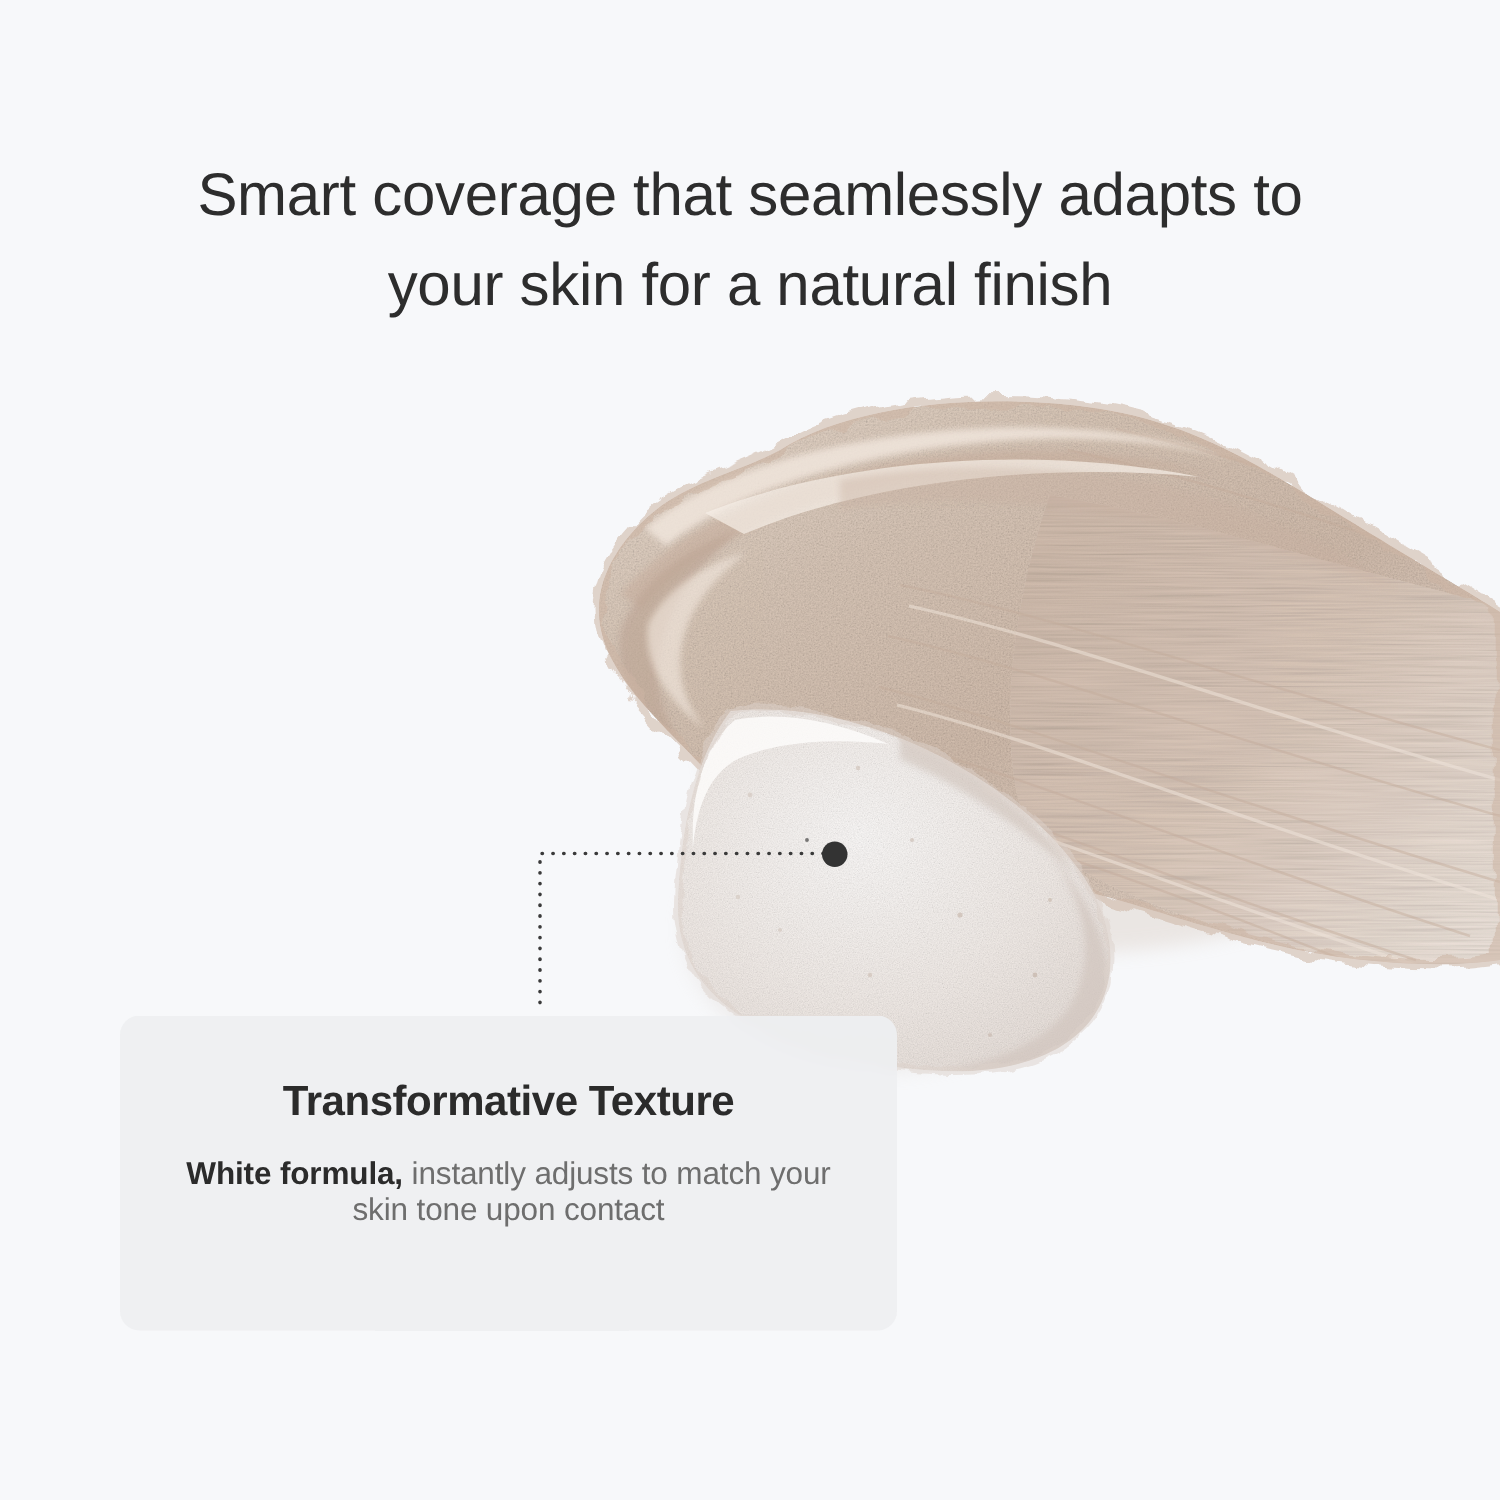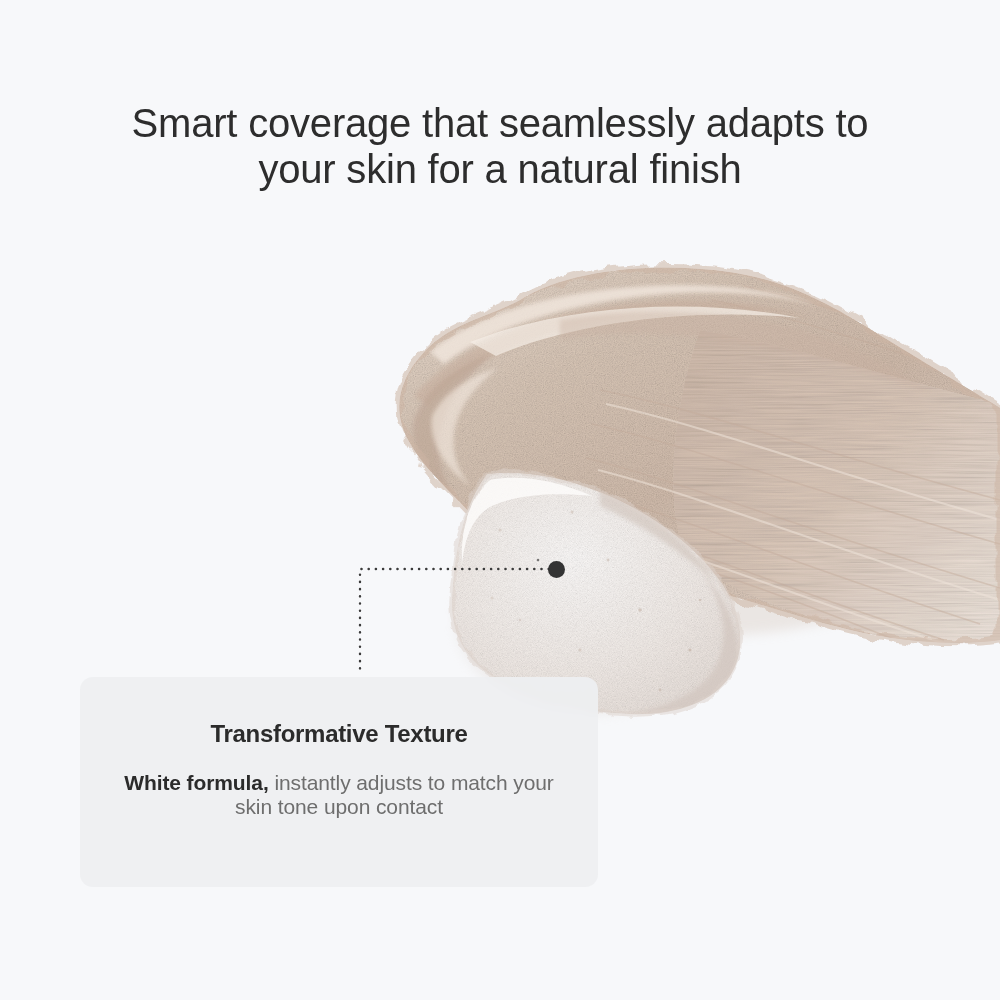--- a/index.html
+++ b/index.html
@@ -13,21 +13,21 @@
   .stage{position:absolute;inset:0;overflow:hidden;background:#f7f8fa;}
 
   
   .headline{
     position:absolute;
     left:0;right:0;top:100px;
     text-align:center;
     color:#2d2d2d;
     font-size:40px;
     font-weight:400;
-    line-height:46px;
+    line-height:60px;
     letter-spacing:-0.2px;
     white-space:pre-line;
   }
 
   
   .swatch-layer{position:absolute;inset:0;}
   .swatch-layer svg{position:absolute;left:0;top:0;}
 
   
   .leader{position:absolute;left:0;top:0;}
@@ -46,21 +46,21 @@
     left:80px;top:677px;
     width:518px;height:210px;
     background:rgba(238,239,241,0.93);
     border-radius:13px;
     box-sizing:border-box;
     padding:40px 34px 0 34px;
     text-align:center;
     backdrop-filter:blur(2px);
   }
   .card-title{
-    font-size:24px;
+    font-size:28px;
     font-weight:700;
     color:#2b2b2b;
     letter-spacing:-0.3px;
     line-height:34px;
     margin:0;
   }
   .card-body{
     margin:20px 0 0 0;
     font-size:21px;
     line-height:24px;

